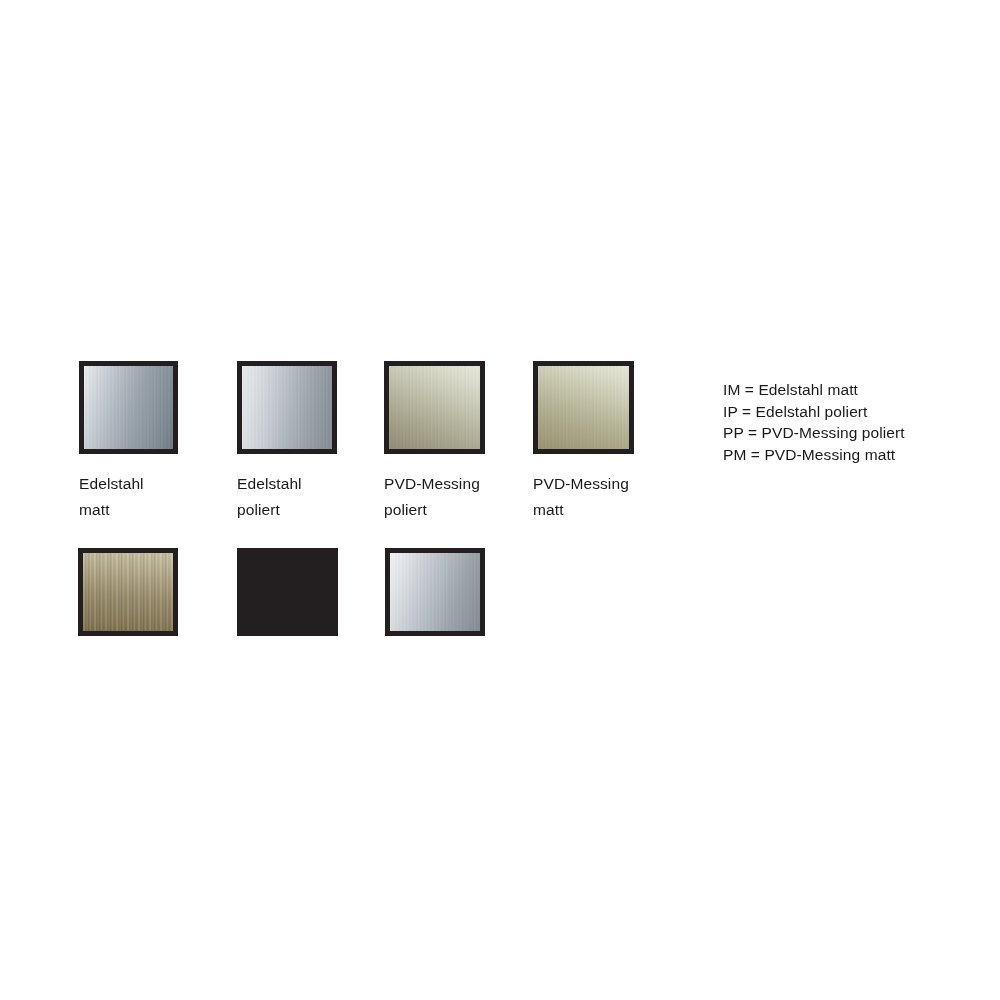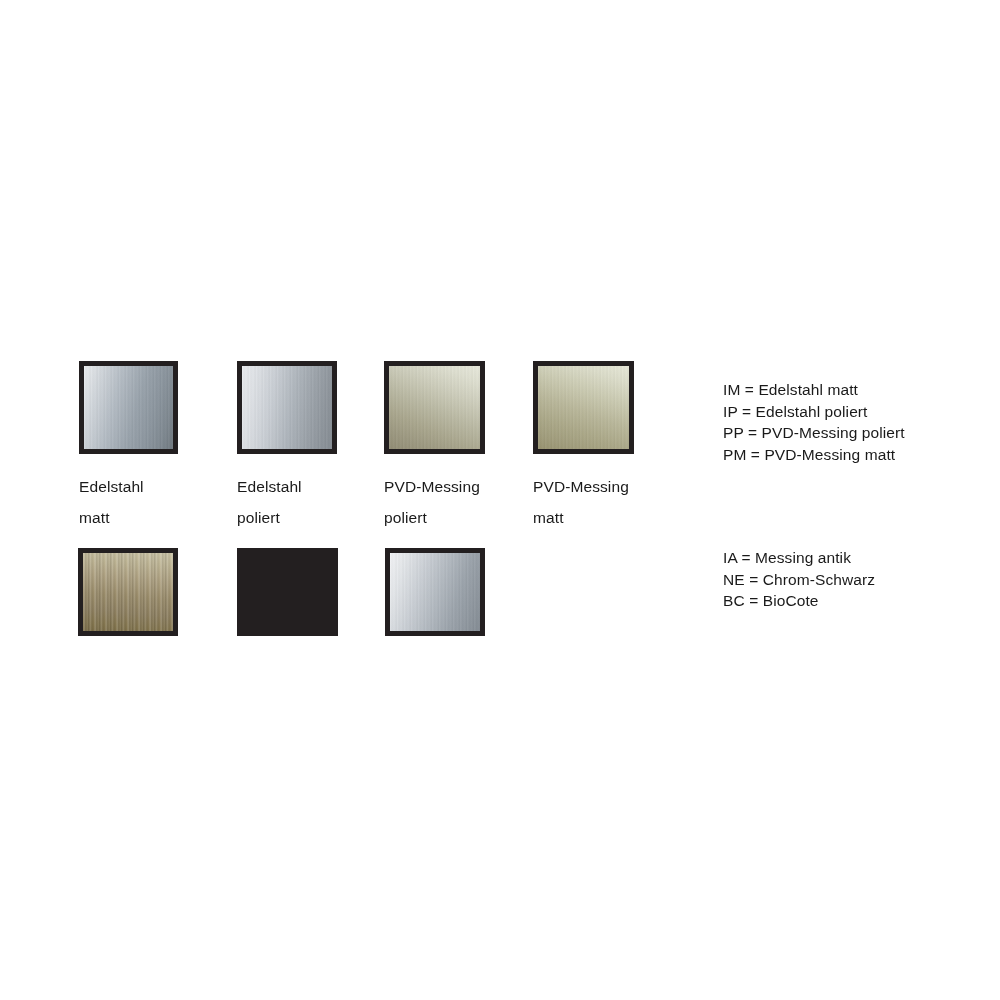--- a/index.html
+++ b/index.html
@@ -139,21 +139,21 @@
         #b0b7be 55%,
         #9ba3ab 72%,
         #8e969e 87%,
         #838b93 100%);
   }
 
   
   .caption {
     position: absolute;
     font-size: 15.5px;
-    line-height: 31px;
+    line-height: 26px;
     color: #1a1a1a;
     white-space: pre-line;
     letter-spacing: 0.1px;
   }
 
   
   .legend {
     position: absolute;
     font-size: 15.5px;
     line-height: 21.5px;
@@ -207,19 +207,14 @@
     <div class="swatch-inner fin-bc brush"></div>
   </div>
 
   <div class="legend" style="left:723px; top:379px;">
     <span class="legend-line">IM = Edelstahl matt</span>
     <span class="legend-line">IP = Edelstahl poliert</span>
     <span class="legend-line">PP = PVD-Messing poliert</span>
     <span class="legend-line">PM = PVD-Messing matt</span>
   </div>
 
-  <div class="legend" style="left:723px; top:547px;">
-    <span class="legend-line">IA = Messing antik</span>
-    <span class="legend-line">NE = Chrom-Schwarz</span>
-    <span class="legend-line">BC = BioCote</span>
-  </div>
 
 </div>
 
 </body></html>

